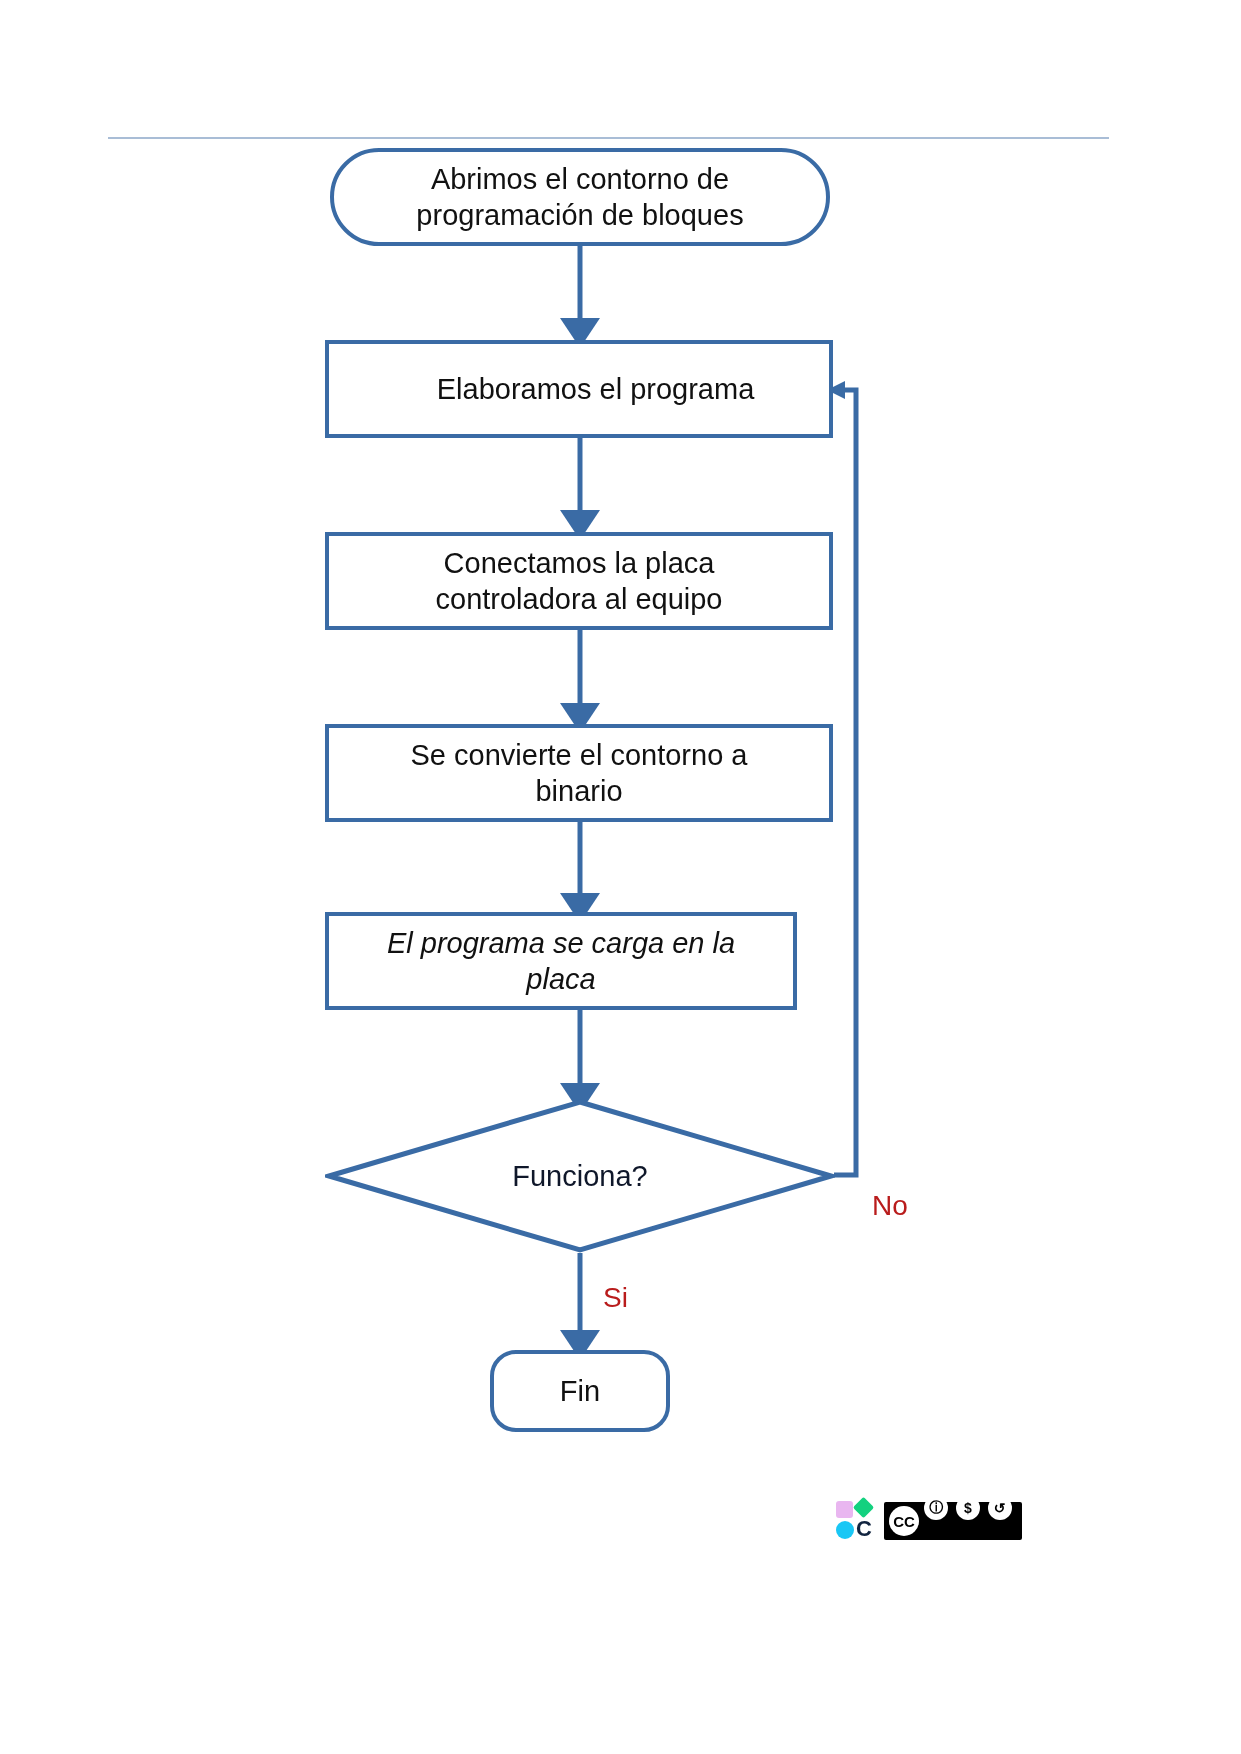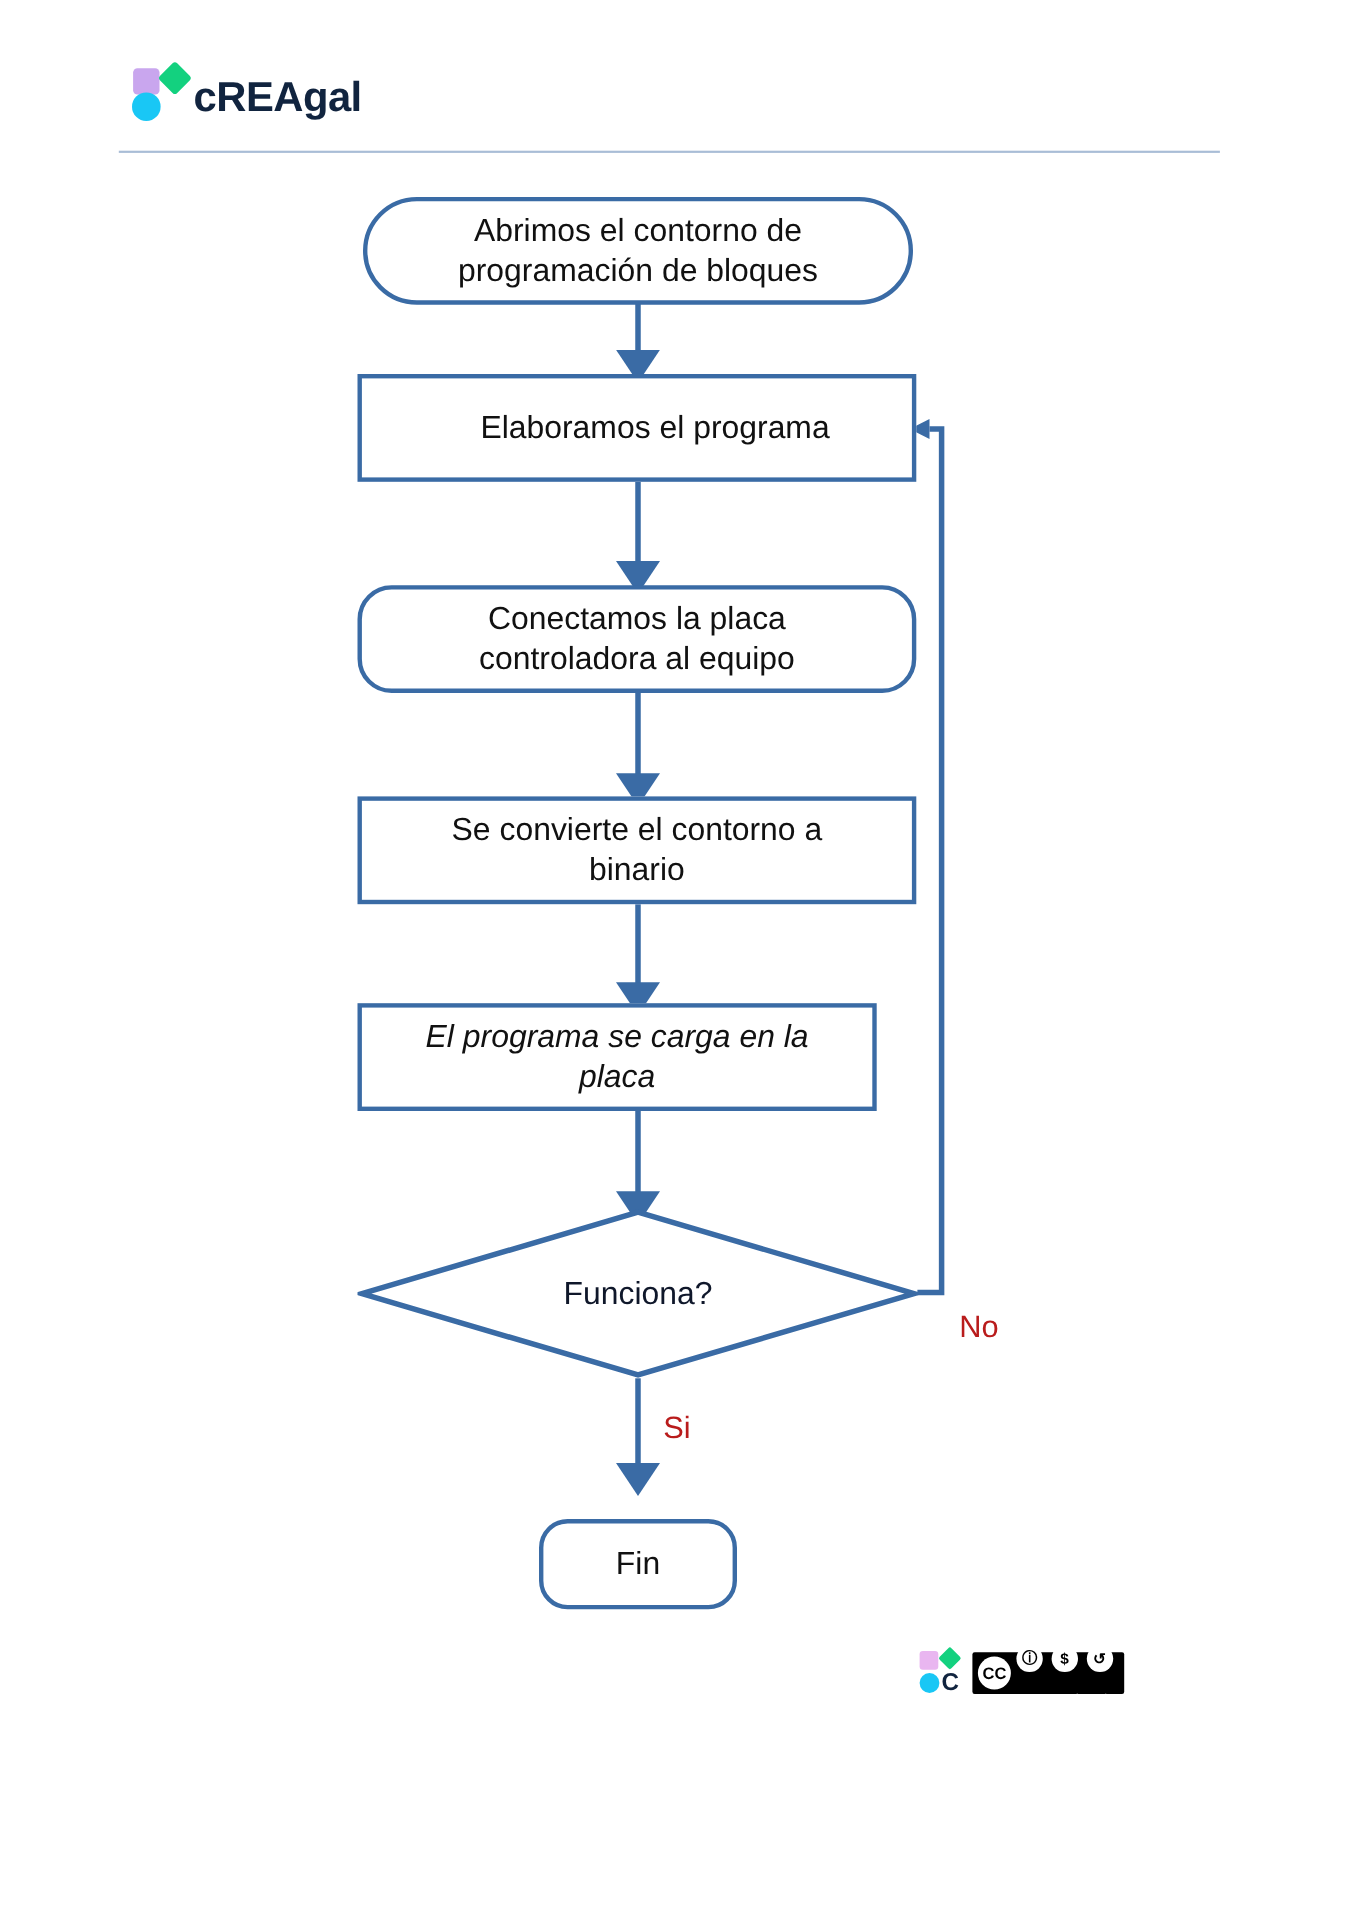--- a/index.html
+++ b/index.html
@@ -90,21 +90,21 @@
     background: #ffffff;
     display: flex;
     align-items: center;
     justify-content: center;
     text-align: center;
     color: #111111;
     font-size: 29px;
     line-height: 1.25;
     white-space: pre-line;
   }
-  .node.terminal { border-radius: 60px; margin-top: 31px; }
+  .node.terminal { border-radius: 60px; }
   .node.process  { border-radius: 0; }
 
   .diamond-wrap {
     position: absolute;
   }
   .diamond-wrap svg { display: block; }
   .diamond-label {
     position: absolute;
     left: 0; top: 0;
     width: 100%; height: 100%;
@@ -209,28 +209,20 @@
     font-size: 8px;
     letter-spacing: 0.3px;
     margin-top: 18px;
     padding-left: 17px;
   }
 </style>
 </head>
 <body>
 
 <div id="header">
-  <div id="logo">
-    <div id="logo-marks">
-      <span class="lm-square"></span>
-      <span class="lm-diamond"></span>
-      <span class="lm-circle"></span>
-    </div>
-    <div id="logo-text">cREAgal</div>
-  </div>
   <div id="header-rule"></div>
 </div>
 
 <div id="flow">
 
   <svg width="1241" height="1754" style="position:absolute;left:0;top:0;">
     <defs>
       <marker id="arrow-down" markerWidth="10" markerHeight="10" refX="3" refY="5" orient="auto" markerUnits="strokeWidth">
         <path d="M0,1 L6,5 L0,9 z" fill="#3a6ba5"></path>
       </marker>
@@ -254,21 +246,21 @@
 
   <div class="node terminal" style="left:330px; top:148px; width:500px; height:98px;">
     <span>Abrimos el  contorno de
 programación de bloques</span>
   </div>
 
   <div class="node process" style="left:325px; top:340px; width:508px; height:98px;padding-left:33px;">
     <span>Elaboramos el  programa</span>
   </div>
 
-  <div class="node process" style="left:325px; top:532px; width:508px; height:98px;border-radius:31px;">
+  <div class="node process" style="left:325px; top:532px; width:508px; height:98px;">
     <span>Conectamos la placa
 controladora al equipo</span>
   </div>
 
   <div class="node process" style="left:325px; top:724px; width:508px; height:98px;">
     <span>Se convierte el  contorno a
 binario</span>
   </div>
 
   <div class="node process" style="left:325px; top:912px; width:472px; height:98px;font-style:italic;">

